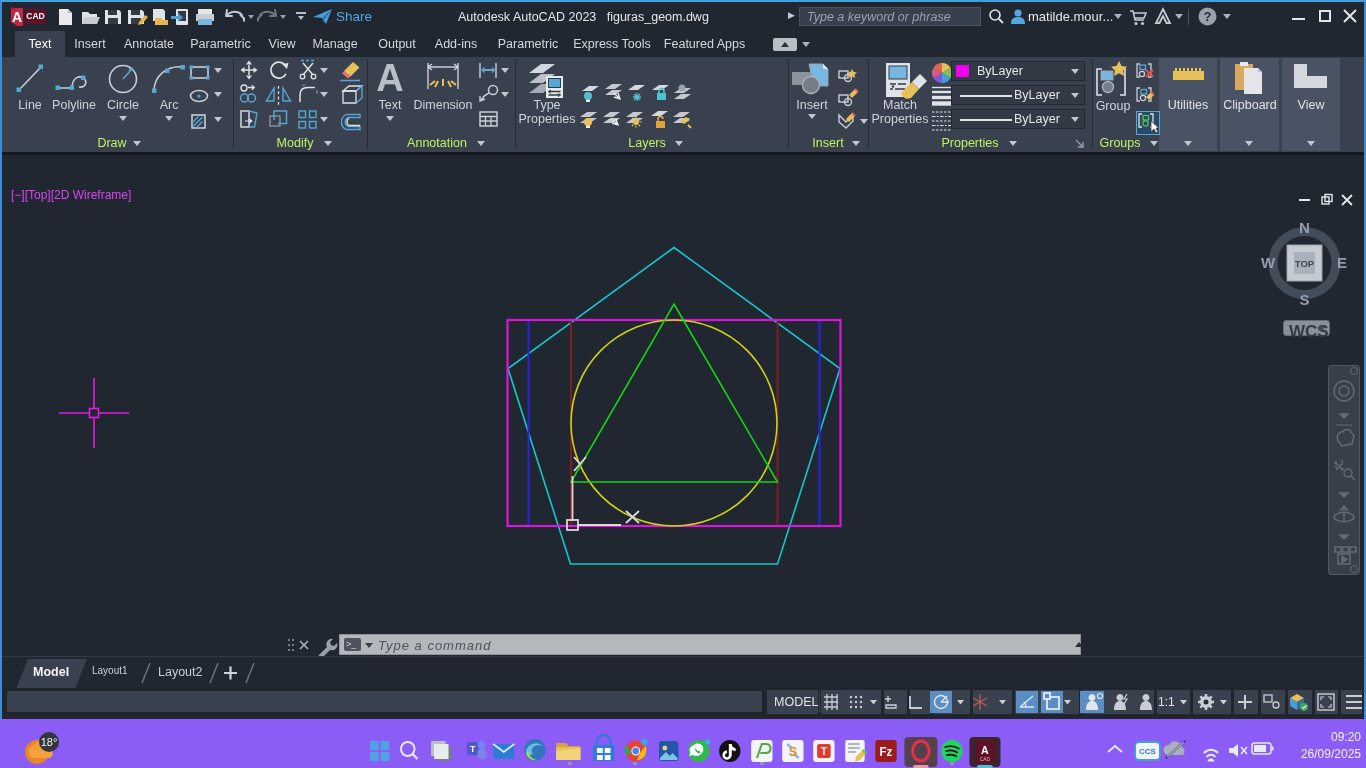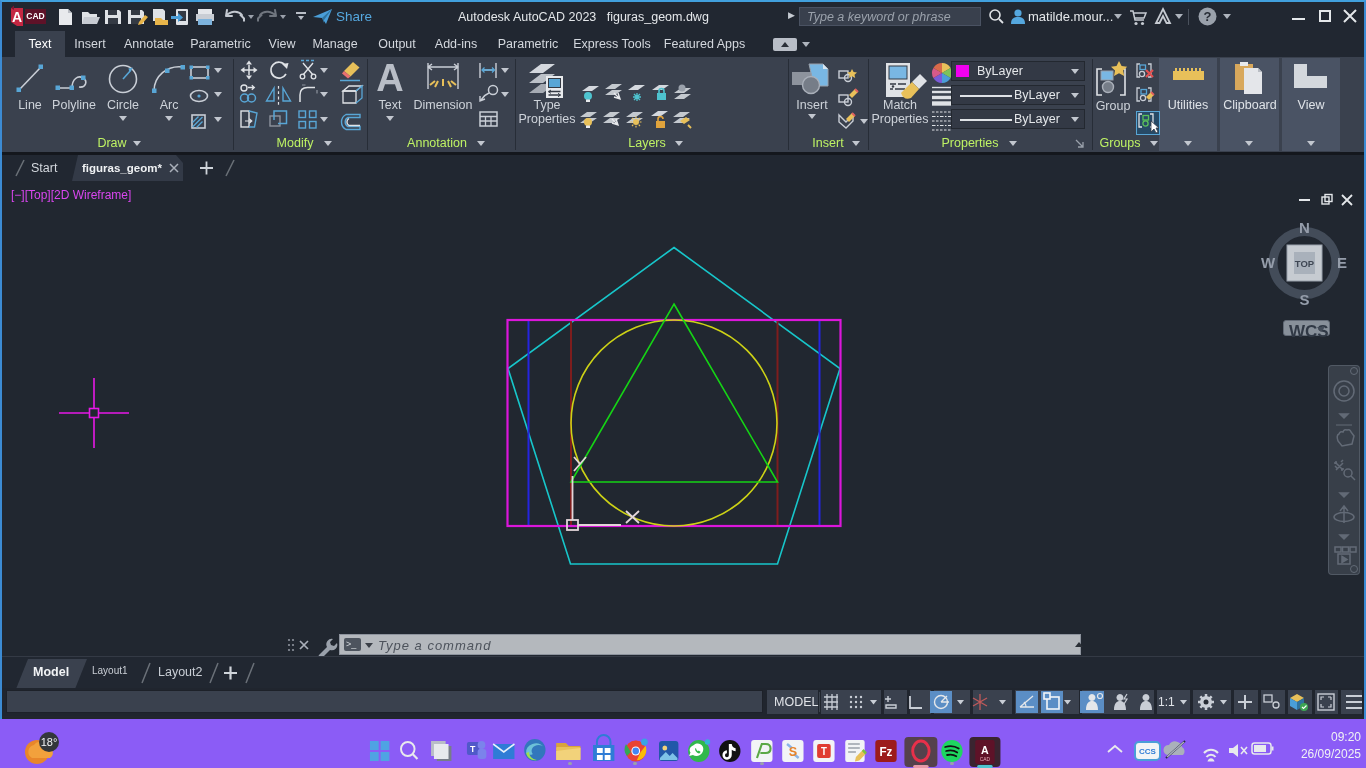--- a/index.html
+++ b/index.html
@@ -472,31 +472,20 @@
     <div class="biglabel" style="left:1218px;top:41px;width:60px;color:#dfe3e8">Clipboard</div>
     <div class="caret" style="left:1243px;top:84px"></div>
 
     <svg style="left:1292px;top:7px" width="34" height="25" viewBox="0 0 34 25">
       <path d="M0 0 L13 0 L13 12 L33 12 L33 24 L0 24 Z" fill="#d4d8dd"></path>
     </svg>
     <div class="biglabel" style="left:1279px;top:41px;width:60px;color:#dfe3e8">View</div>
     <div class="caret" style="left:1305px;top:84px"></div>
   </div>
   <div id="ribbonstrip"></div>
-  <div id="filetabs">
-    <svg style="left:0;top:0" width="260" height="26" viewBox="0 0 260 26">
-      <path d="M14 21 L22 5" stroke="#6a7078" stroke-width="1.5"></path>
-      <path d="M70 26 L76 0 L174 0 L181 8 L181 26 Z" fill="#333a47"></path>
-      <path d="M168 9 L176 17 M176 9 L168 17" stroke="#aab0ba" stroke-width="1.5"></path>
-      <path d="M198 13 l13 0 M204.5 6.5 l0 13" stroke="#cfd4da" stroke-width="1.8"></path>
-      <path d="M224 21 L232 5" stroke="#6a7078" stroke-width="1.5"></path>
-    </svg>
-    <div class="txt" style="left:29px;top:6px;font-size:12.5px;color:#d4d8de">Start</div>
-    <div class="txt" style="left:80px;top:7px;font-size:11.5px;font-weight:bold;color:#f0f2f4">figuras_geom*</div>
-  </div>
   <div id="canvas">
 
     <div class="txt" style="left:9px;top:7px;font-size:12px;color:#d946ef">[−][Top][2D Wireframe]</div>
 
     <svg style="left:1296px;top:13px" width="58" height="12" viewBox="0 0 58 12">
       <path d="M1 6 l11 0" stroke="#e4e7ea" stroke-width="2"></path>
       <rect x="24" y="3" width="7" height="7" fill="none" stroke="#e4e7ea" stroke-width="1.4"></rect>
       <rect x="27" y="0.5" width="7" height="7" fill="none" stroke="#e4e7ea" stroke-width="1.4"></rect>
       <path d="M44 1 L54 11 M54 1 L44 11" stroke="#e4e7ea" stroke-width="1.8"></path>
     </svg>

